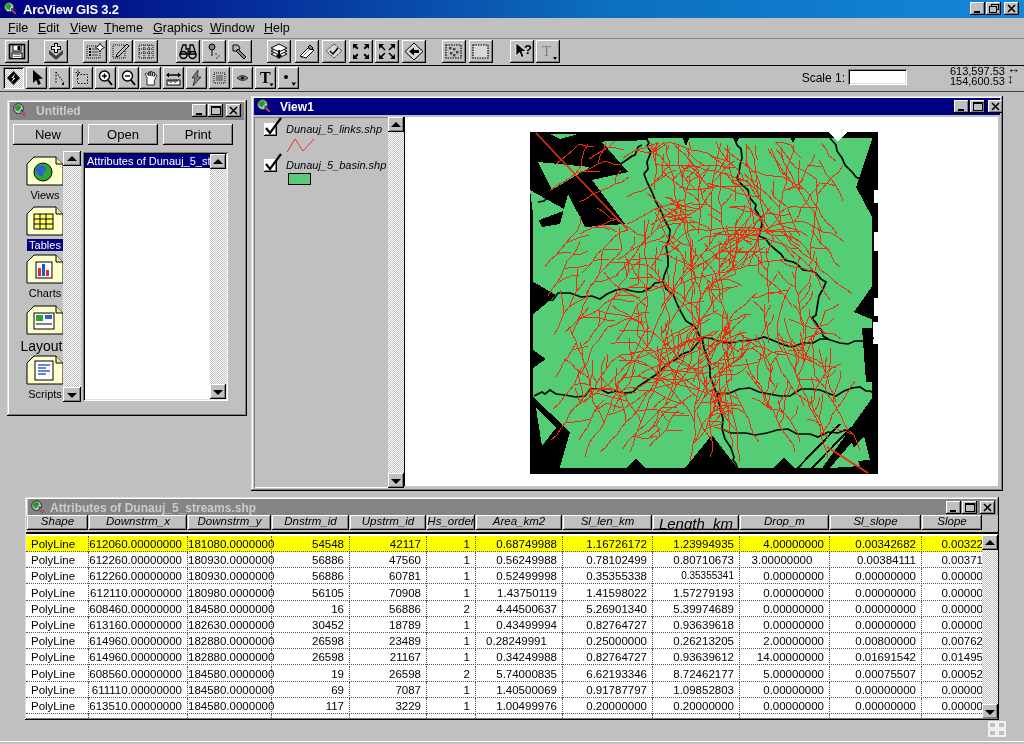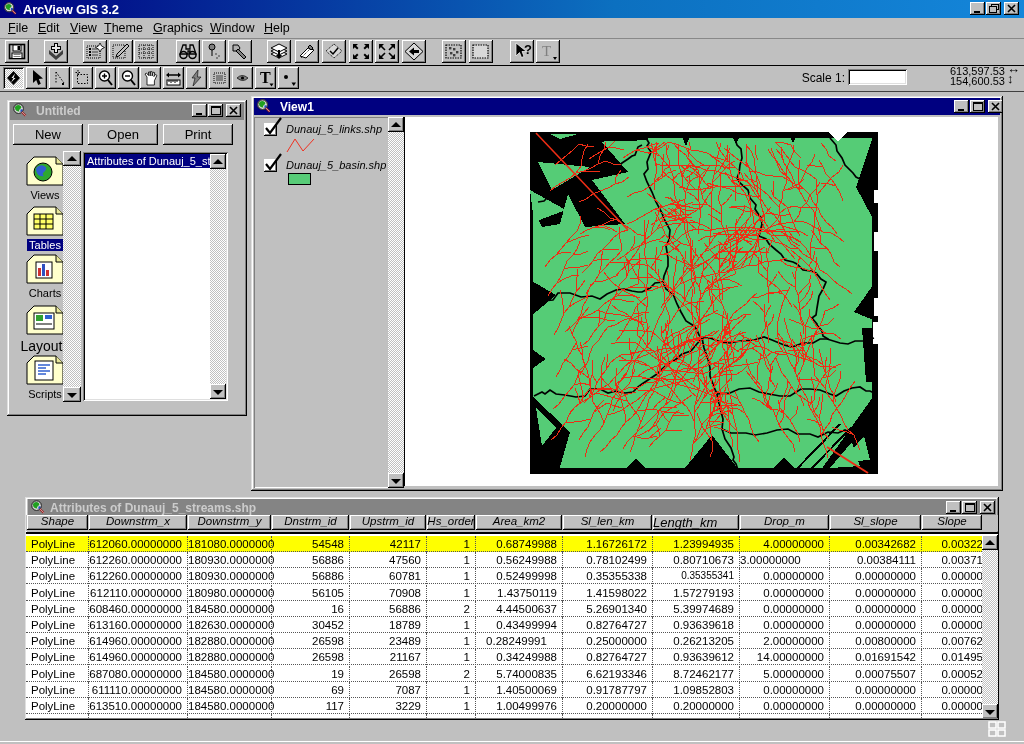--- a/index.html
+++ b/index.html
@@ -1030,21 +1030,21 @@
 </div>
 <div class="abs" style="left:1px;top:18px;width:972px;height:16px;background:#c0c0c0">
 <div class="abs btn" style="left:1px;top:0;width:61px;height:15px;text-align:center;font-style:italic;font-size:11.5px;overflow:hidden">Shape</div>
 <div class="abs btn" style="left:63px;top:0;width:98px;height:15px;text-align:center;font-style:italic;font-size:11.5px;overflow:hidden">Downstrm_x</div>
 <div class="abs btn" style="left:162px;top:0;width:83px;height:15px;text-align:center;font-style:italic;font-size:11.5px;overflow:hidden">Downstrm_y</div>
 <div class="abs btn" style="left:246px;top:0;width:77px;height:15px;text-align:center;font-style:italic;font-size:11.5px;overflow:hidden">Dnstrm_id</div>
 <div class="abs btn" style="left:324px;top:0;width:76px;height:15px;text-align:center;font-style:italic;font-size:11.5px;overflow:hidden">Upstrm_id</div>
 <div class="abs btn" style="left:401px;top:0;width:48px;height:15px;text-align:center;font-style:italic;font-size:11.5px;overflow:hidden">Hs_order</div>
 <div class="abs btn" style="left:450px;top:0;width:86px;height:15px;text-align:center;font-style:italic;font-size:11.5px;overflow:hidden">Area_km2</div>
 <div class="abs btn" style="left:537px;top:0;width:89px;height:15px;text-align:center;font-style:italic;font-size:11.5px;overflow:hidden">Sl_len_km</div>
-<div class="abs btn" style="left:627px;top:0;width:86px;height:15px;font-style:italic;font-size:13px;overflow:hidden">Length_km</div>
+<div class="abs btn" style="left:627px;top:0;width:86px;height:15px;text-align:center;font-style:italic;font-size:15px;overflow:hidden">Length_km</div>
 <div class="abs btn" style="left:714px;top:0;width:89px;height:15px;text-align:center;font-style:italic;font-size:11.5px;overflow:hidden">Drop_m</div>
 <div class="abs btn" style="left:804px;top:0;width:91px;height:15px;text-align:center;font-style:italic;font-size:11.5px;overflow:hidden">Sl_slope</div>
 <div class="abs btn" style="left:896px;top:0;width:60px;height:15px;text-align:center;font-style:italic;font-size:11.5px;overflow:hidden">Slope</div>
 </div>
 <div class="abs" style="left:1px;top:35px;width:972px;height:186px;background:#fff;border-top:2px solid #000;overflow:hidden">
 <div class="abs" style="left:0;top:2.0px;width:956px;height:16px;background:#ffff00;border-bottom:1px dotted #555">
 <div class="abs" style="left:5px;top:2px;font-size:11.5px">PolyLine</div>
 <div class="abs" style="left:62px;top:0;width:1px;height:16px;border-left:1px dotted #555"></div>
 <div class="abs" style="left:63px;top:2px;width:93px;text-align:right;font-size:11.5px">612060.00000000</div>
 <div class="abs" style="left:161px;top:0;width:1px;height:16px;border-left:1px dotted #555"></div>
@@ -1081,21 +1081,21 @@
 <div class="abs" style="left:324px;top:2px;width:71px;text-align:right;font-size:11.5px">47560</div>
 <div class="abs" style="left:400px;top:0;width:1px;height:16px;border-left:1px dotted #555"></div>
 <div class="abs" style="left:401px;top:2px;width:43px;text-align:right;font-size:11.5px">1</div>
 <div class="abs" style="left:449px;top:0;width:1px;height:16px;border-left:1px dotted #555"></div>
 <div class="abs" style="left:450px;top:2px;width:81px;text-align:right;font-size:11.5px">0.56249988</div>
 <div class="abs" style="left:536px;top:0;width:1px;height:16px;border-left:1px dotted #555"></div>
 <div class="abs" style="left:537px;top:2px;width:84px;text-align:right;font-size:11.5px">0.78102499</div>
 <div class="abs" style="left:626px;top:0;width:1px;height:16px;border-left:1px dotted #555"></div>
 <div class="abs" style="left:627px;top:2px;width:81px;text-align:right;font-size:11.5px">0.80710673</div>
 <div class="abs" style="left:713px;top:0;width:1px;height:16px;border-left:1px dotted #555"></div>
-<div class="abs" style="left:714px;top:2px;width:84px;text-align:left;font-size:11.5px">3.00000000</div>
+<div class="abs" style="left:714px;top:2px;width:84px;text-align:center;font-size:11.5px">3.00000000</div>
 <div class="abs" style="left:803px;top:0;width:1px;height:16px;border-left:1px dotted #555"></div>
 <div class="abs" style="left:804px;top:2px;width:86px;text-align:right;font-size:11.5px">0.00384111</div>
 <div class="abs" style="left:895px;top:0;width:1px;height:16px;border-left:1px dotted #555"></div>
 <div class="abs" style="left:896px;top:2px;width:61px;text-align:right;font-size:11.5px">0.00371</div>
 <div class="abs" style="left:956px;top:0;width:1px;height:16px;border-left:1px dotted #555"></div>
 </div>
 <div class="abs" style="left:0;top:34.4px;width:956px;height:16px;background:#fff;border-bottom:1px dotted #555">
 <div class="abs" style="left:5px;top:2px;font-size:11.5px">PolyLine</div>
 <div class="abs" style="left:62px;top:0;width:1px;height:16px;border-left:1px dotted #555"></div>
 <div class="abs" style="left:63px;top:2px;width:93px;text-align:right;font-size:11.5px">612260.00000000</div>
@@ -1247,21 +1247,21 @@
 <div class="abs" style="left:714px;top:2px;width:84px;text-align:right;font-size:11.5px">14.00000000</div>
 <div class="abs" style="left:803px;top:0;width:1px;height:16px;border-left:1px dotted #555"></div>
 <div class="abs" style="left:804px;top:2px;width:86px;text-align:right;font-size:11.5px">0.01691542</div>
 <div class="abs" style="left:895px;top:0;width:1px;height:16px;border-left:1px dotted #555"></div>
 <div class="abs" style="left:896px;top:2px;width:61px;text-align:right;font-size:11.5px">0.01495</div>
 <div class="abs" style="left:956px;top:0;width:1px;height:16px;border-left:1px dotted #555"></div>
 </div>
 <div class="abs" style="left:0;top:131.6px;width:956px;height:16px;background:#fff;border-bottom:1px dotted #555">
 <div class="abs" style="left:5px;top:2px;font-size:11.5px">PolyLine</div>
 <div class="abs" style="left:62px;top:0;width:1px;height:16px;border-left:1px dotted #555"></div>
-<div class="abs" style="left:63px;top:2px;width:93px;text-align:right;font-size:11.5px">687080.00000000</div>
+<div class="abs" style="left:63px;top:2px;width:93px;text-align:right;font-size:11.5px">608560.00000000</div>
 <div class="abs" style="left:161px;top:0;width:1px;height:16px;border-left:1px dotted #555"></div>
 <div class="abs" style="left:162px;top:2px;width:78px;text-align:right;font-size:11.5px">184580.0000000</div>
 <div class="abs" style="left:245px;top:0;width:1px;height:16px;border-left:1px dotted #555"></div>
 <div class="abs" style="left:246px;top:2px;width:72px;text-align:right;font-size:11.5px">19</div>
 <div class="abs" style="left:323px;top:0;width:1px;height:16px;border-left:1px dotted #555"></div>
 <div class="abs" style="left:324px;top:2px;width:71px;text-align:right;font-size:11.5px">26598</div>
 <div class="abs" style="left:400px;top:0;width:1px;height:16px;border-left:1px dotted #555"></div>
 <div class="abs" style="left:401px;top:2px;width:43px;text-align:right;font-size:11.5px">2</div>
 <div class="abs" style="left:449px;top:0;width:1px;height:16px;border-left:1px dotted #555"></div>
 <div class="abs" style="left:450px;top:2px;width:81px;text-align:right;font-size:11.5px">5.74000835</div>

